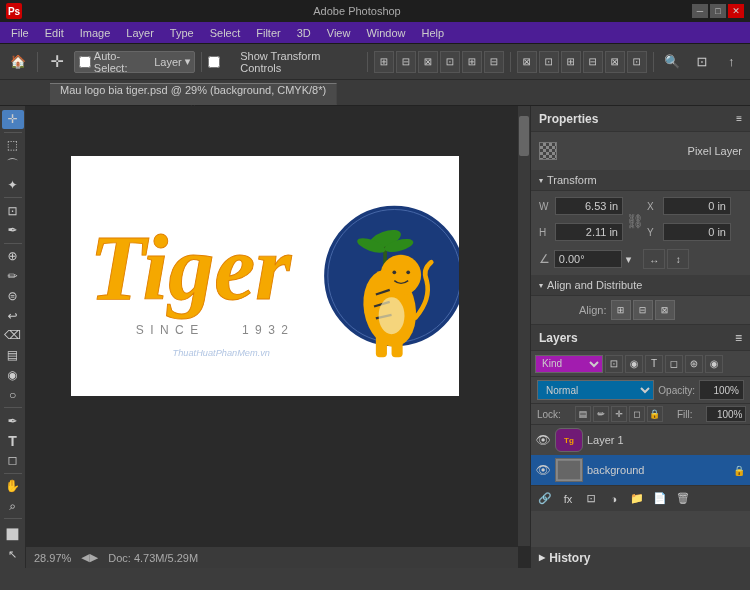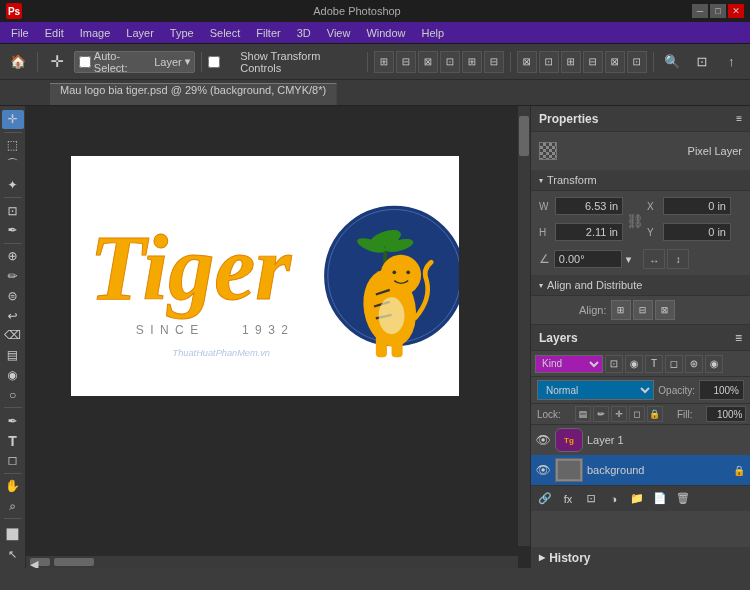--- a/index.html
+++ b/index.html
@@ -267,20 +267,25 @@
 
     <div id="canvas-scroll">
       <div id="canvas-scroll-thumb"></div>
     </div>
 
     <div id="canvas-hscroll">
       <div style="width:20px;height:8px;background:#666;border-radius:2px;margin-right:4px;">◀</div>
       <div id="canvas-hscroll-thumb"></div>
     </div>
 
+    <div id="status-bar" style="position:absolute;bottom:0;left:0;right:12px;height:22px;background:#3a3a3a;border-top:1px solid #2a2a2a;display:flex;align-items:center;padding:0 8px;gap:10px;">
+      <span>28.97%</span>
+      <span>◀▶</span>
+      <span>Doc: 4.73M/5.29M</span>
+    </div>
   </div>
 
   <div id="right-panel">
 
     <div class="panel-section">
       <div class="panel-header">
         <span>Properties</span>
         <span class="panel-header-pin">≡</span>
       </div>
       <div class="panel-content">

